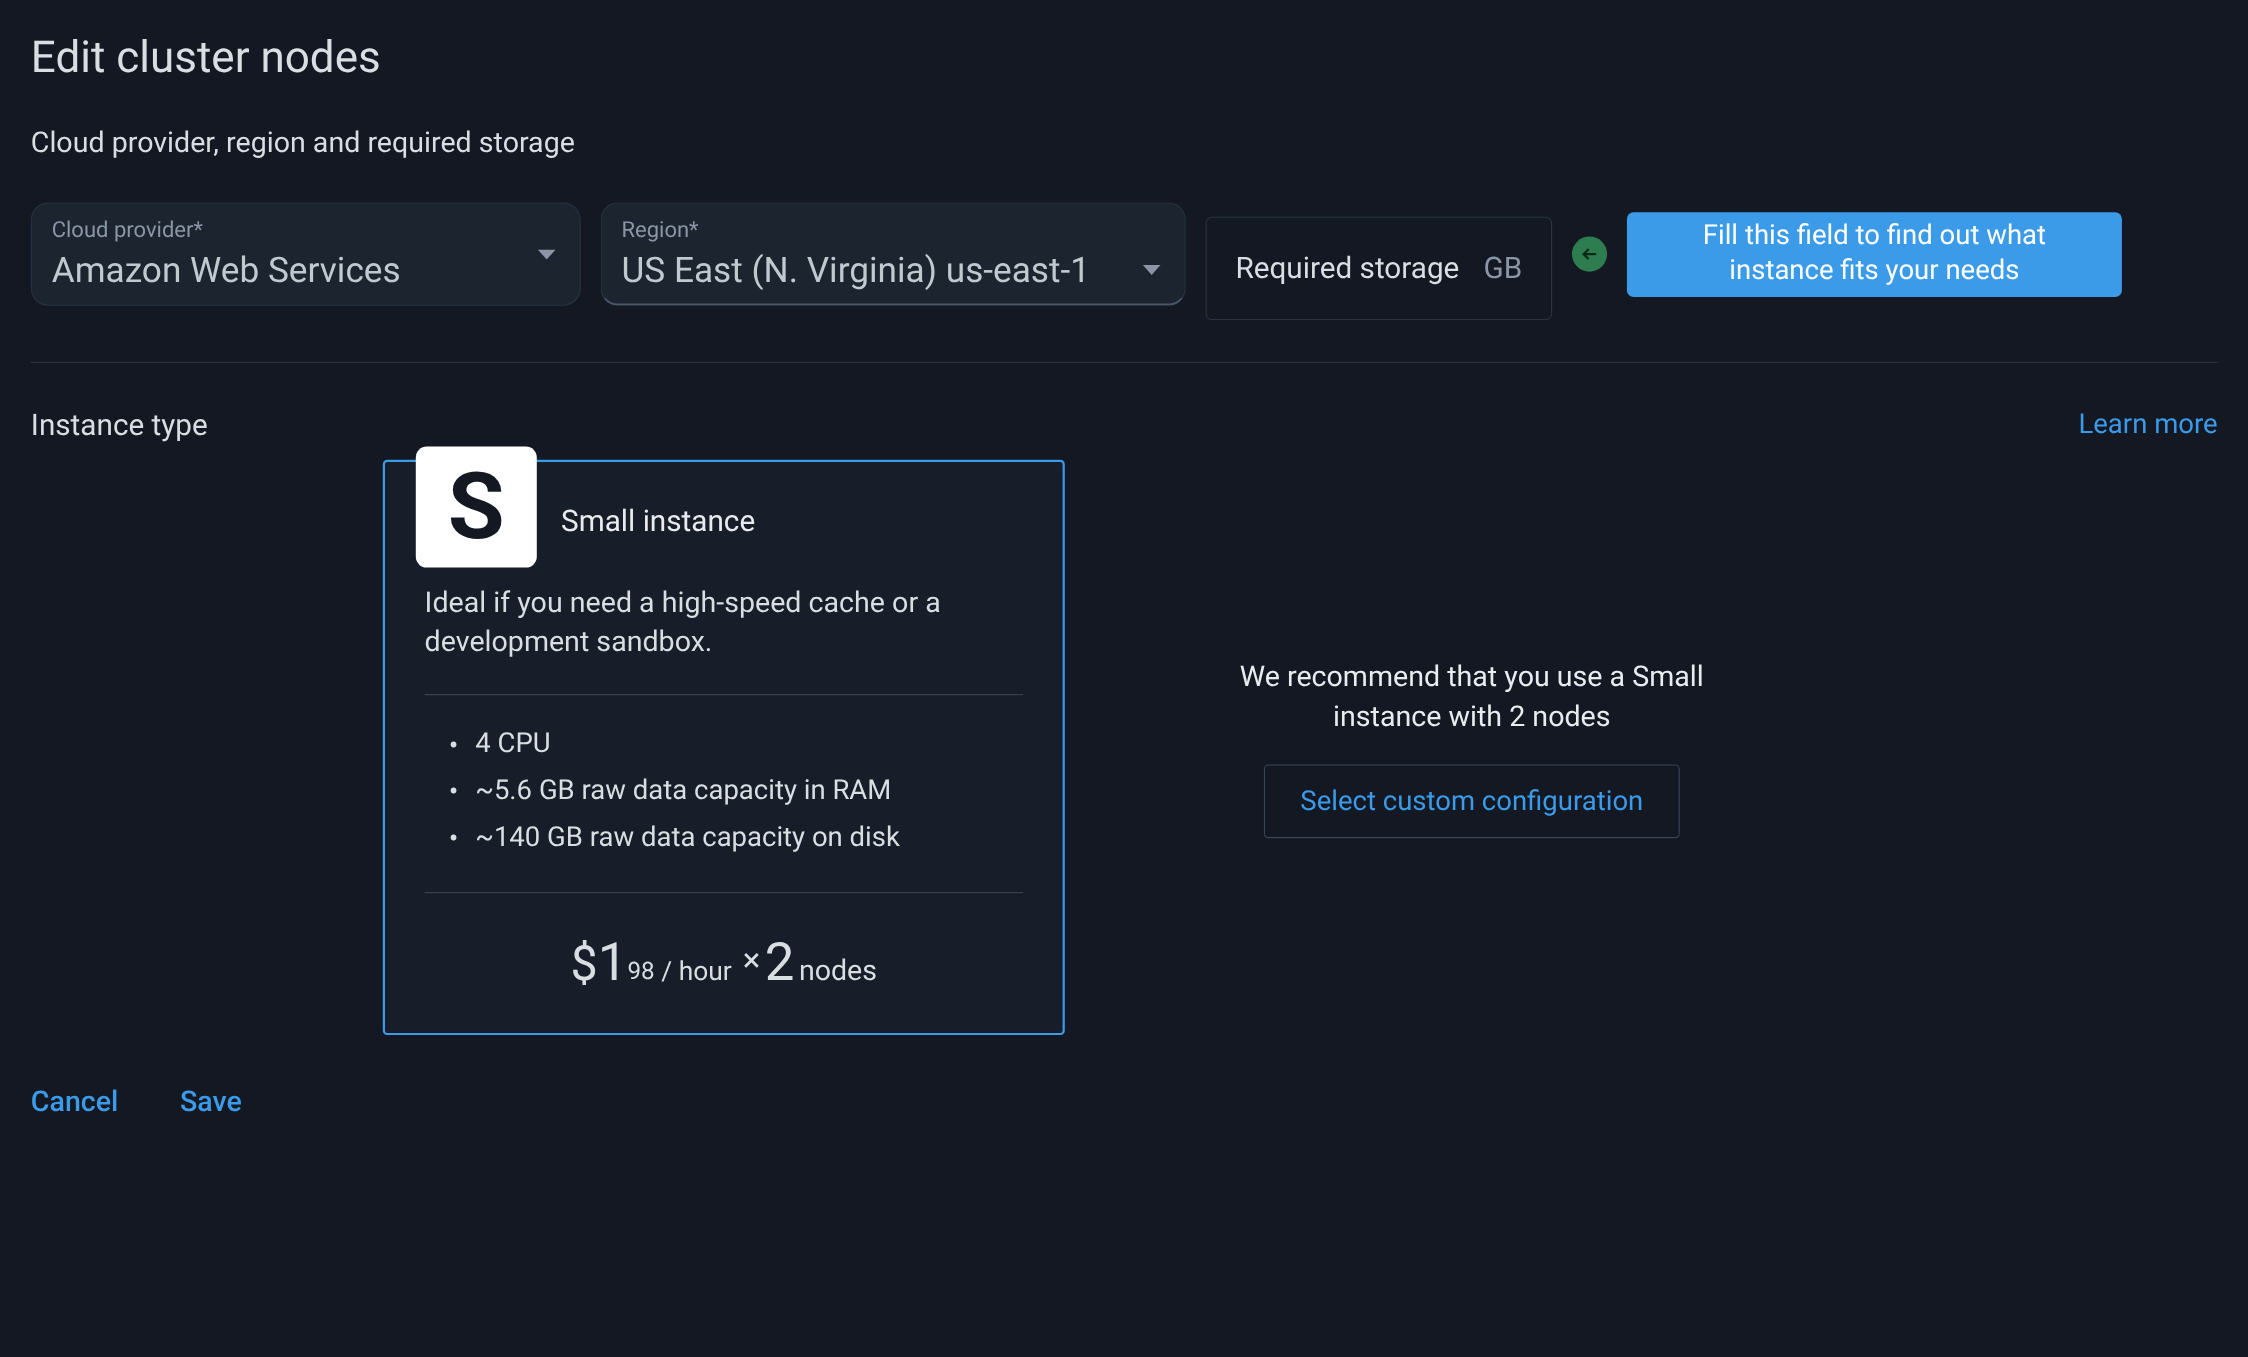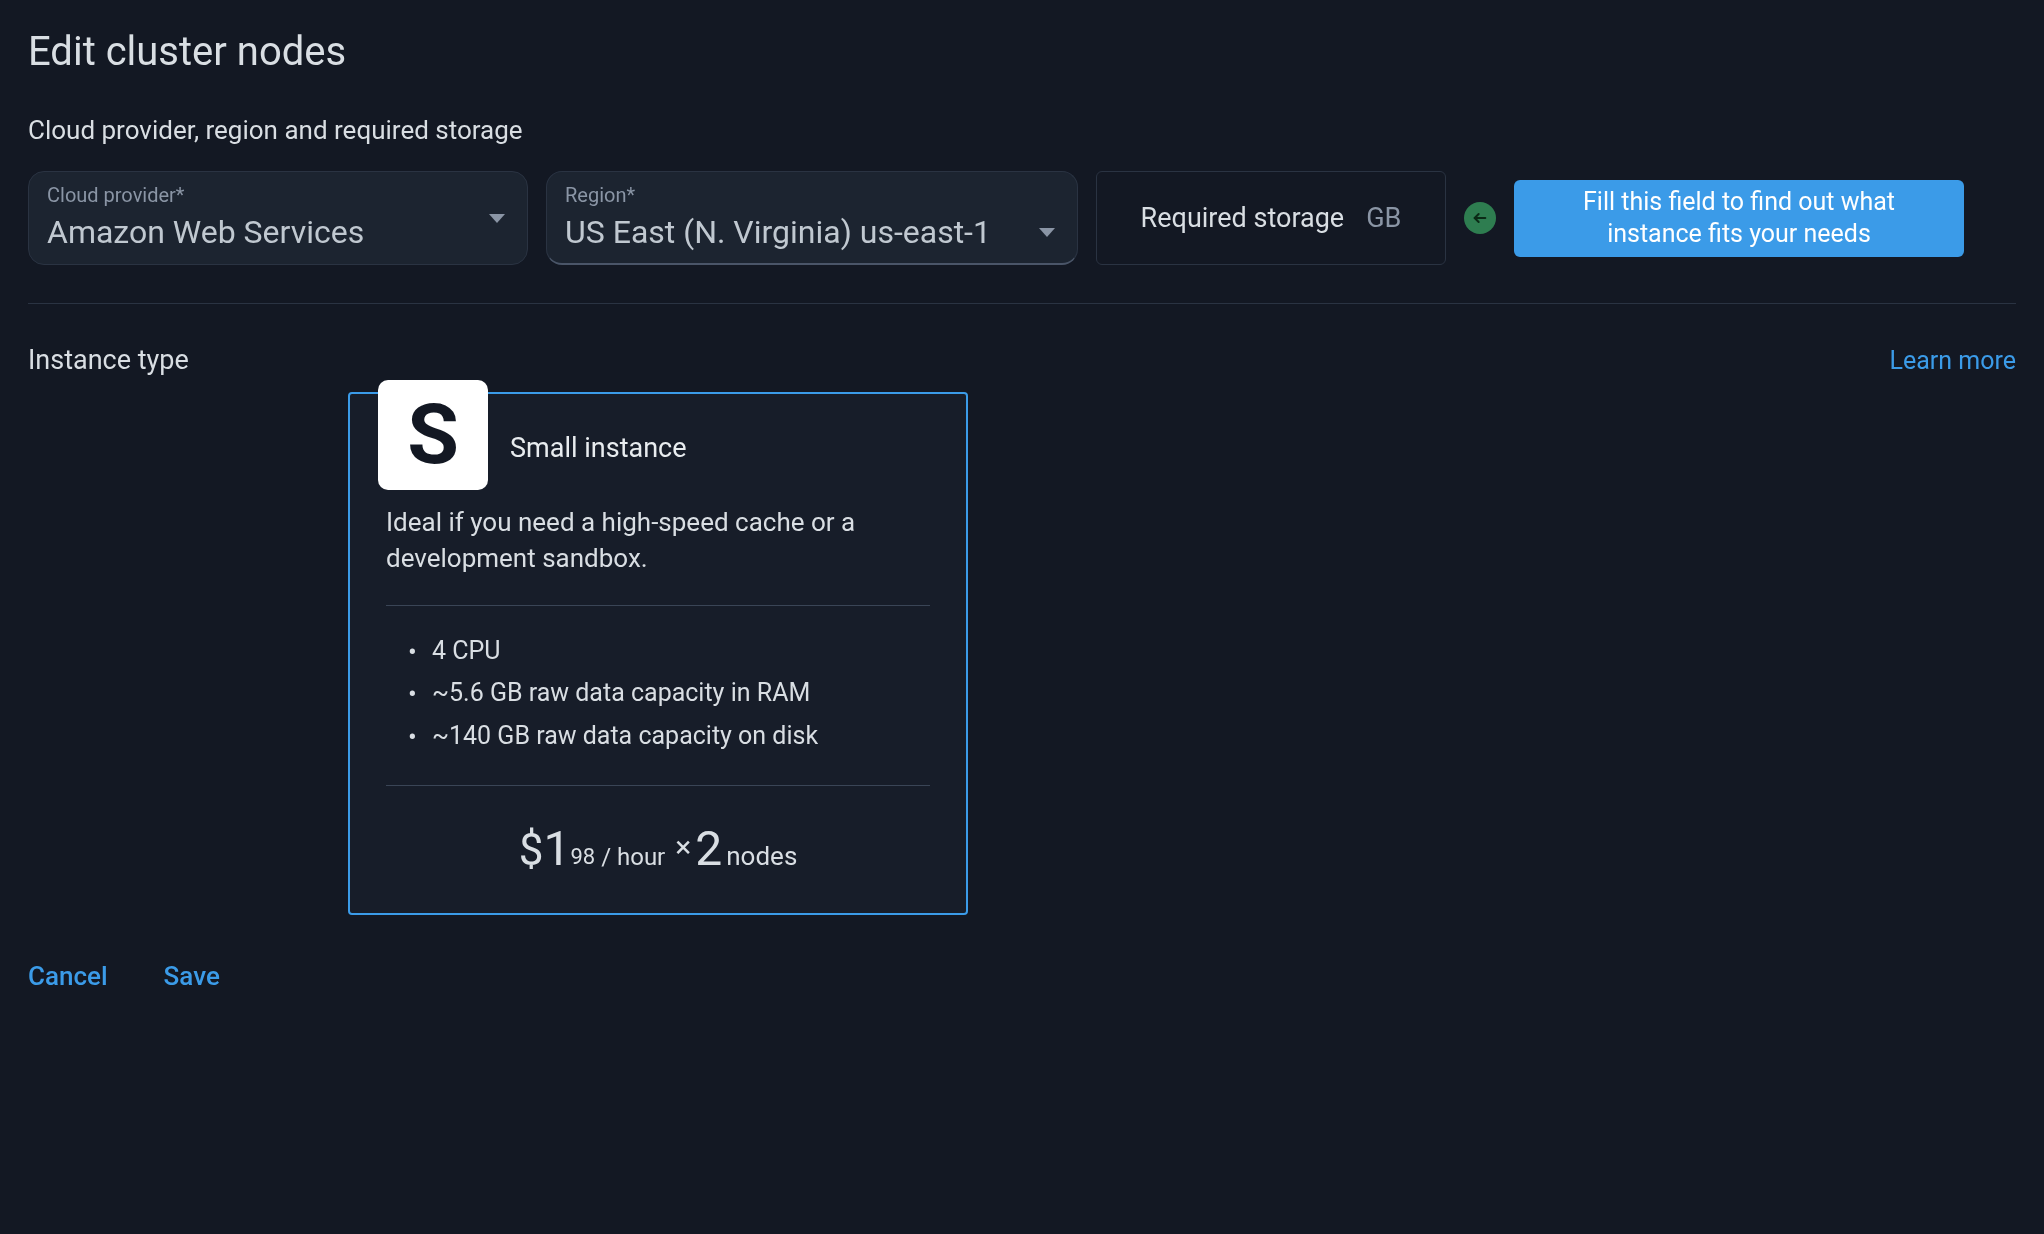--- a/index.html
+++ b/index.html
@@ -59,25 +59,26 @@
     border-top: 9px solid #8a95a5;
   }
   .select-cloud .dropdown-caret { right: 22px; top: 42px; }
   .select-region .dropdown-caret { right: 22px; bottom: 26px; }
 
   .storage-box {
     background: #131823;
     border: 1px solid #2a3342;
     border-radius: 6px;
     height: 94px;
-    width: 350px;
+    width: 315px;
     display: flex;
     align-items: center;
     justify-content: center;
     gap: 22px;
+    margin-top: 26px;
   }
   .storage-label { font-size: 27px; color: #d9dee3; }
   .storage-unit { font-size: 27px; color: #8a95a5; }
 
   .hint-arrow {
     width: 32px; height: 32px;
     border-radius: 50%;
     background: #2e7d50;
     display: flex; align-items: center; justify-content: center;
     flex-shrink: 0;
@@ -285,19 +286,23 @@
       <li>4 CPU</li>
       <li>~5.6 GB raw data capacity in RAM</li>
       <li>~140 GB raw data capacity on disk</li>
     </ul>
     <hr class="inner-divider">
     <div class="price-row">
       <span class="price-dollar">$</span><span class="price-int">1</span><span class="price-cents">98</span><span class="price-per">/ hour</span><span class="price-mult">×</span><span class="price-nodes-num">2</span><span class="price-nodes-label">nodes</span>
     </div>
   </div>
 
+  <div class="recommendation">
+    <div class="rec-text">We recommend that you use a Small instance with 2 nodes</div>
+    <button class="custom-config-btn">Select custom configuration</button>
+  </div>
 
 </div>
 
 <div class="footer">
   <button class="footer-btn">Cancel</button>
   <button class="footer-btn">Save</button>
 </div>
 
 </body></html>

